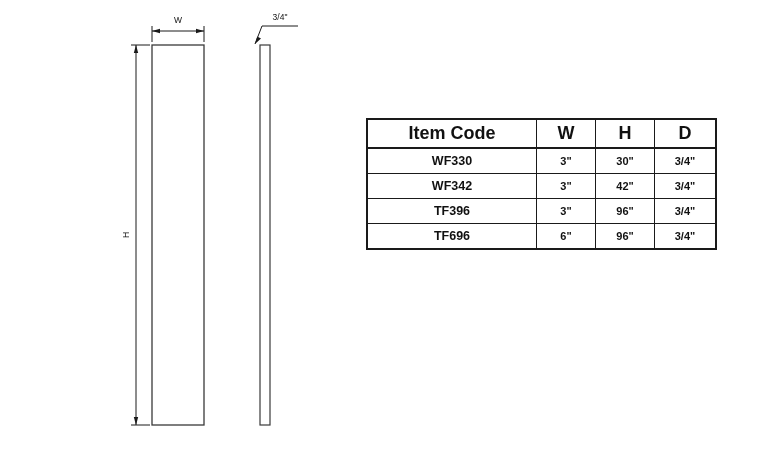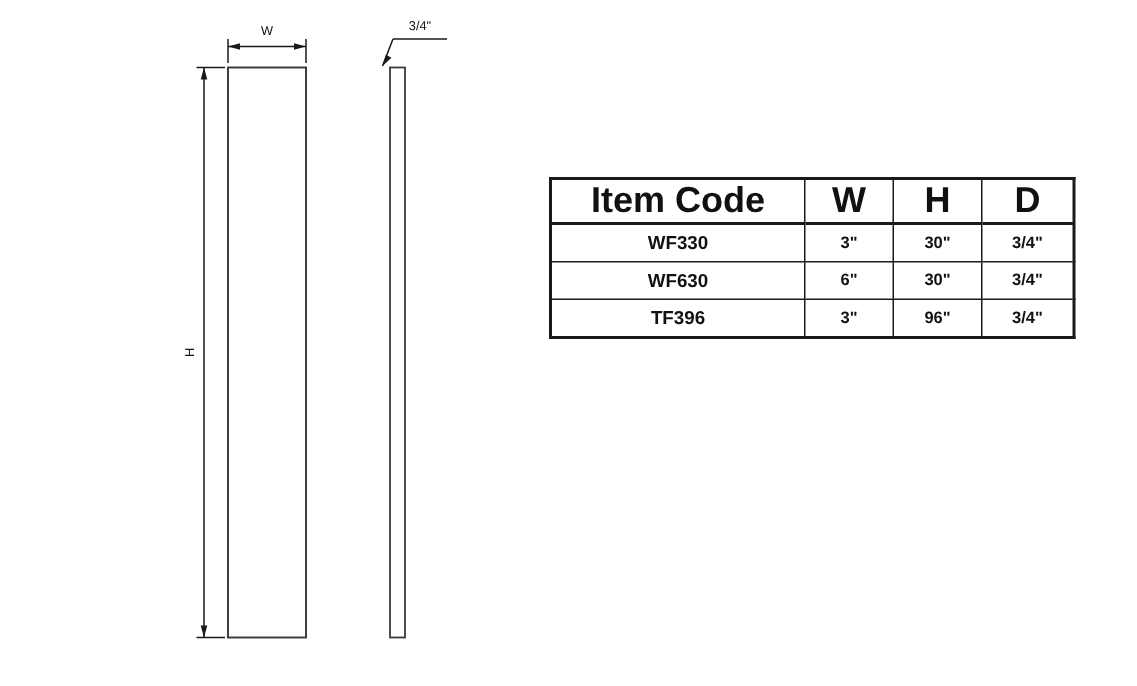--- a/index.html
+++ b/index.html
@@ -31,21 +31,21 @@
     background: #ffffff;
   }
   table.spec-table th, table.spec-table td {
     border: 1px solid #1a1a1a;
     text-align: center;
     vertical-align: middle;
     padding: 0 4px;
     color: #111111;
   }
   table.spec-table thead th {
-    font-size: 24px;
+    font-size: 18px;
     font-weight: bold;
     height: 27px;
     border-bottom: 2px solid #1a1a1a;
   }
   th.col-code, td.cell-code { width: 160px; }
   th.col-w, td.cell-w { width: 50px; }
   th.col-h, td.cell-h { width: 50px; }
   th.col-d, td.cell-d { width: 52px; }
   table.spec-table tbody td {
     height: 24px;
@@ -113,28 +113,34 @@
         </tr>
       </thead>
       <tbody>
         <tr>
           <td class="cell-code">WF330</td>
           <td class="cell-w">3"</td>
           <td class="cell-h">30"</td>
           <td class="cell-d">3/4"</td>
         </tr>
         <tr>
-          <td class="cell-code">WF630</td>
-          <td class="cell-w">6"</td>
-          <td class="cell-h">30"</td>
+          <td class="cell-code">WF342</td>
+          <td class="cell-w">3"</td>
+          <td class="cell-h">42"</td>
           <td class="cell-d">3/4"</td>
         </tr>
         <tr>
           <td class="cell-code">TF396</td>
           <td class="cell-w">3"</td>
+          <td class="cell-h">96"</td>
+          <td class="cell-d">3/4"</td>
+        </tr>
+        <tr>
+          <td class="cell-code">TF696</td>
+          <td class="cell-w">6"</td>
           <td class="cell-h">96"</td>
           <td class="cell-d">3/4"</td>
         </tr>
       </tbody>
     </table>
   </div>
 
 </div>
 
 </body></html>

